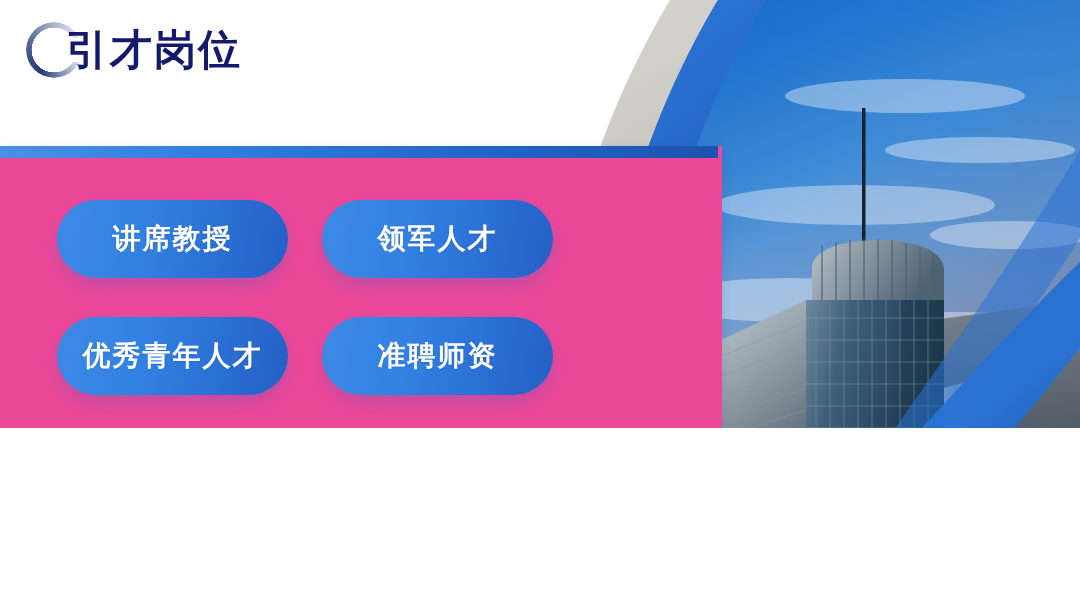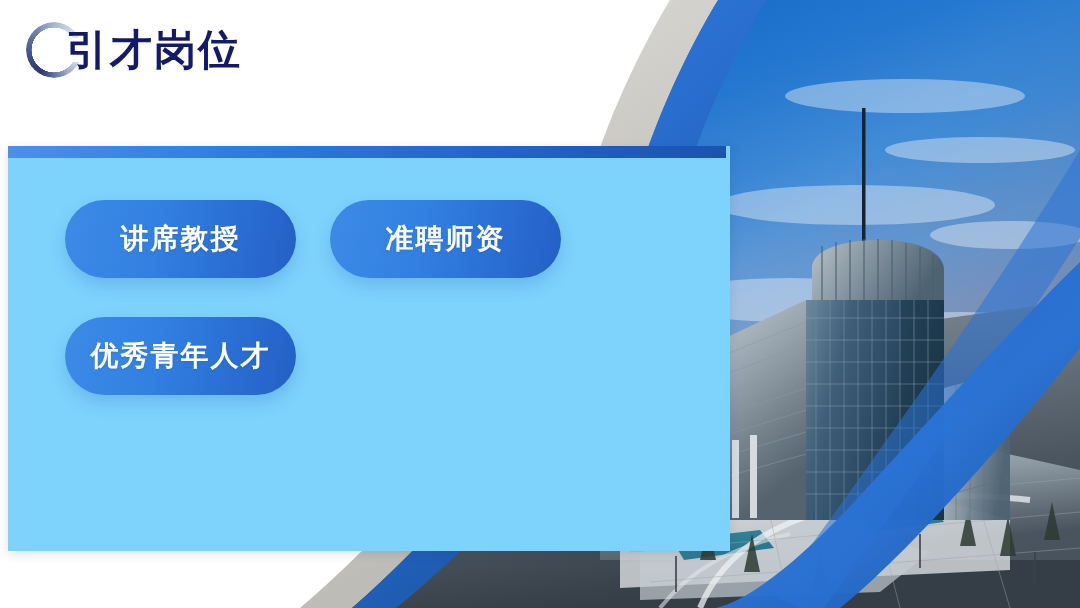--- a/index.html
+++ b/index.html
@@ -3,21 +3,21 @@
 <meta charset="utf-8">
 <style>
   html,body{margin:0;padding:0;background:#ffffff;}
   body{
     font-family:"Liberation Sans","DejaVu Sans",sans-serif;
     -webkit-font-smoothing:antialiased;
   }
   #slide{
     position:relative;
     width:1080px;
-    height:608px;
+    height:428px;
     overflow:hidden;
     background:#ffffff;
   }
 
   
   #art-layer{
     position:absolute;
     inset:0;
     overflow:hidden;
     pointer-events:none;
@@ -73,23 +73,23 @@
     font-weight:700;
     letter-spacing:2px;
     color:#141a6b;
     line-height:1;
     white-space:nowrap;
   }
 
   
   #content-card{
     position:absolute;
-    left:8px; top:146px;
+    left:0; top:146px;
     width:722px; height:405px;
-    background:#7dd3fc;
+    background:#ec4899;
     box-shadow:0 3px 10px rgba(40,60,110,.14);
     z-index:5;
   }
   #accent-bar{
     position:absolute;
     left:0; top:0;
     width:718px; height:12px;
     background:linear-gradient(90deg,#4a90e8 0%,#2f7ede 30%,#2163c6 70%,#1c53ae 100%);
   }
 
@@ -380,21 +380,24 @@
   </div>
 
   <div id="content-card">
     <div id="accent-bar"></div>
 
     <div id="tag-grid">
       <button class="tag-pill">
         <span>讲席教授</span>
       </button>
       <button class="tag-pill">
-        <span>准聘师资</span>
+        <span>领军人才</span>
       </button>
       <button class="tag-pill">
         <span>优秀青年人才</span>
       </button>
+      <button class="tag-pill">
+        <span>准聘师资</span>
+      </button>
     </div>
   </div>
 
 </div>
 
 </body></html>

